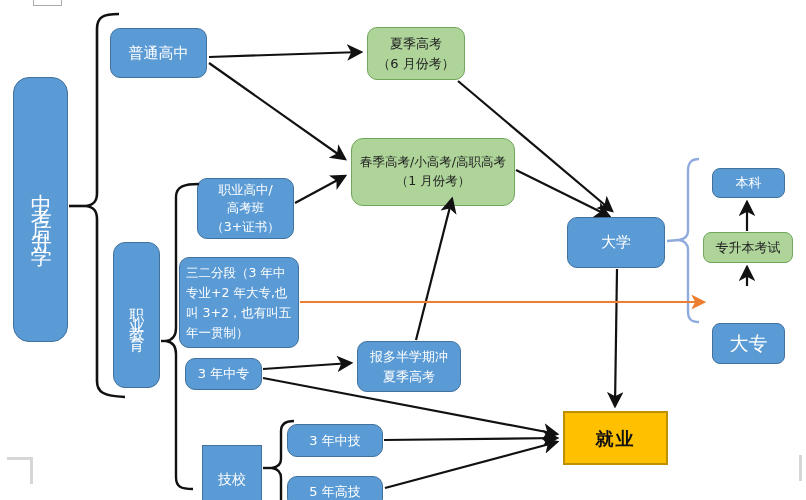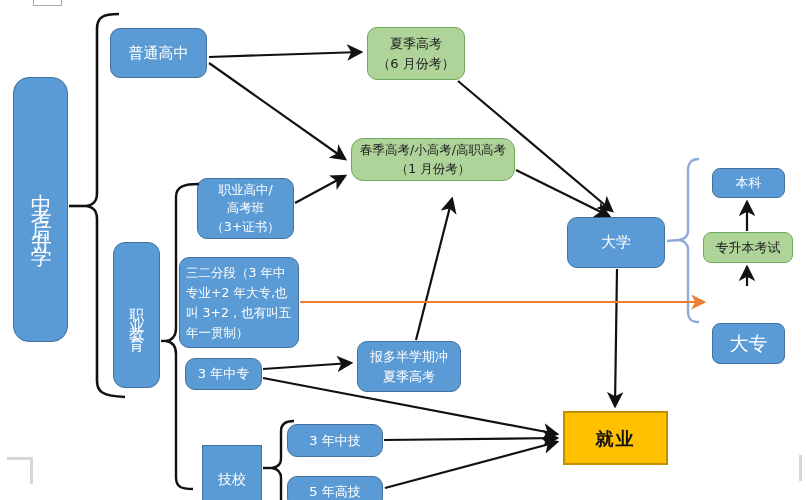--- a/index.html
+++ b/index.html
@@ -37,21 +37,21 @@
 
   <div class="node blue" style="left:110px;top:28px;width:97px;height:50px;font-size:15px;">
     <span>普通高中</span>
   </div>
 
   <div class="node green" style="left:367px;top:27px;width:98px;height:53px;font-size:13px;">
     <span>夏季高考</span>
     <span>（6 月份考）</span>
   </div>
 
-  <div class="node green" style="left:351px;top:138px;width:164px;height:43px;font-size:12.5px;border-radius:12px;">
+  <div class="node green" style="left:351px;top:138px;width:164px;height:68px;font-size:12.5px;border-radius:12px;">
     <span>春季高考/小高考/高职高考</span>
     <span>（1 月份考）</span>
   </div>
 
   <div class="node blue vert" style="left:113px;top:242px;width:47px;height:146px;border-radius:12px;font-size:15px;">
     <span style="letter-spacing:9px;">职业教育</span>
   </div>
 
   <div class="node blue" style="left:197px;top:178px;width:97px;height:61px;font-size:12.5px;line-height:1.45;">
     <span>职业高中/

